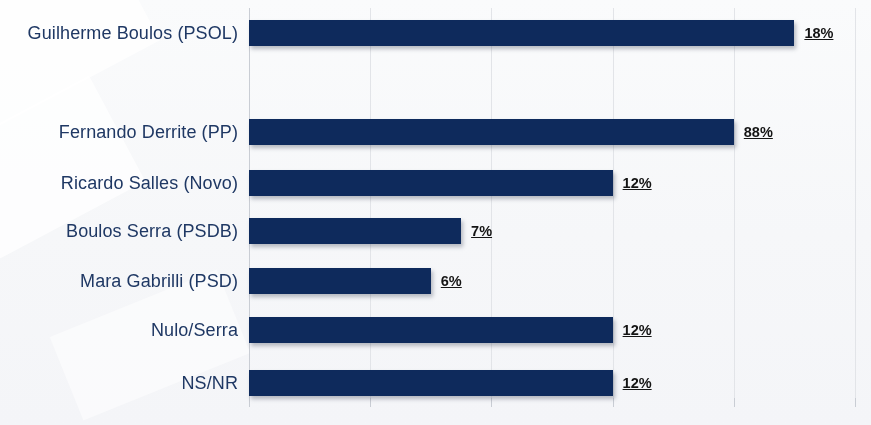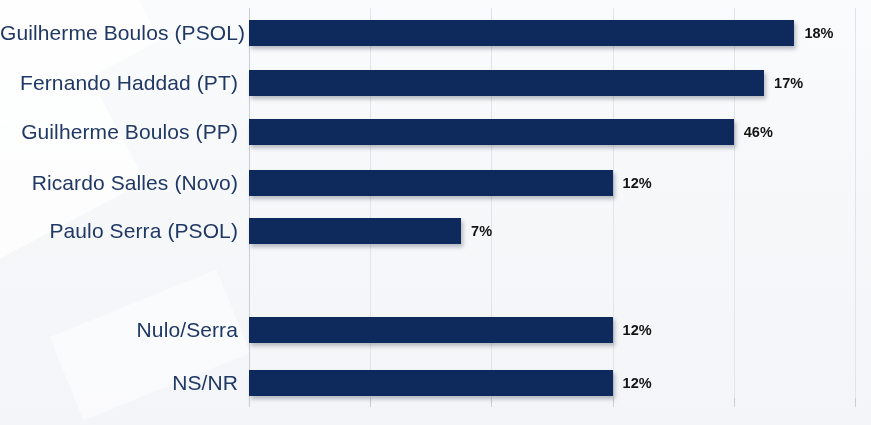--- a/index.html
+++ b/index.html
@@ -91,21 +91,21 @@
   }
   .cat-label {
     position: absolute;
     left: 0;
     top: 0;
     width: 238px;
     height: 50px;
     line-height: 50px;
     text-align: right;
     color: #1f3864;
-    font-size: 21px;
+    font-size: 18px;
     font-weight: 400;
     white-space: nowrap;
     letter-spacing: 0.1px;
   }
   .bar-wrap {
     position: absolute;
     left: 249px;
     top: 12px;
     height: 26px;
   }
@@ -116,20 +116,21 @@
   }
   .value-label {
     position: absolute;
     top: 12px;
     height: 26px;
     line-height: 26px;
     font-size: 14.5px;
     font-weight: bold;
     color: #141414;
     white-space: nowrap;
+    text-decoration: underline;
   }
 </style>
 </head>
 <body>
 
 <div id="chart-canvas">
   <div class="bg-diag d1"></div>
   <div class="bg-diag d2"></div>
   <div class="bg-diag d3"></div>
 </div>
@@ -150,47 +151,47 @@
       <div class="tick" style="left: 855px;"></div>
     </div>
   <div class="rows" id="rows-layer">
       <div class="row" style="top: 8px;">
         <div class="cat-label">Guilherme Boulos (PSOL)</div>
         <div class="bar-wrap" style="width: 545.4px;">
           <div class="bar" style="width: 545.4px; background: rgb(14, 42, 92);"></div>
         </div>
         <div class="value-label" style="left: 804.4px;">18%</div>
       </div>
-      <div class="row" style="top: 57.5px;">
-        <div class="cat-label">Fernando Haddad (PT)</div>
-        <div class="bar-wrap" style="width: 515.1px;">
-          <div class="bar" style="width: 515.1px; background: rgb(14, 42, 92);"></div>
-        </div>
-        <div class="value-label" style="left: 774.1px;">17%</div>
-      </div>
       <div class="row" style="top: 107px;">
-        <div class="cat-label">Guilherme Boulos (PP)</div>
+        <div class="cat-label">Fernando Derrite (PP)</div>
         <div class="bar-wrap" style="width: 484.8px;">
           <div class="bar" style="width: 484.8px; background: rgb(14, 42, 92);"></div>
         </div>
-        <div class="value-label" style="left: 743.8px;">46%</div>
+        <div class="value-label" style="left: 743.8px;">88%</div>
       </div>
       <div class="row" style="top: 158px;">
         <div class="cat-label">Ricardo Salles (Novo)</div>
         <div class="bar-wrap" style="width: 363.6px;">
           <div class="bar" style="width: 363.6px; background: rgb(14, 42, 92);"></div>
         </div>
         <div class="value-label" style="left: 622.6px;">12%</div>
       </div>
       <div class="row" style="top: 206px;">
-        <div class="cat-label">Paulo Serra (PSOL)</div>
+        <div class="cat-label">Boulos Serra (PSDB)</div>
         <div class="bar-wrap" style="width: 212.1px;">
           <div class="bar" style="width: 212.1px; background: rgb(14, 42, 92);"></div>
         </div>
         <div class="value-label" style="left: 471.1px;">7%</div>
+      </div>
+      <div class="row" style="top: 255.5px;">
+        <div class="cat-label">Mara Gabrilli (PSD)</div>
+        <div class="bar-wrap" style="width: 181.8px;">
+          <div class="bar" style="width: 181.8px; background: rgb(14, 42, 92);"></div>
+        </div>
+        <div class="value-label" style="left: 440.8px;">6%</div>
       </div>
       <div class="row" style="top: 305px;">
         <div class="cat-label">Nulo/Serra</div>
         <div class="bar-wrap" style="width: 363.6px;">
           <div class="bar" style="width: 363.6px; background: rgb(14, 42, 92);"></div>
         </div>
         <div class="value-label" style="left: 622.6px;">12%</div>
       </div>
       <div class="row" style="top: 358px;">
         <div class="cat-label">NS/NR</div>

